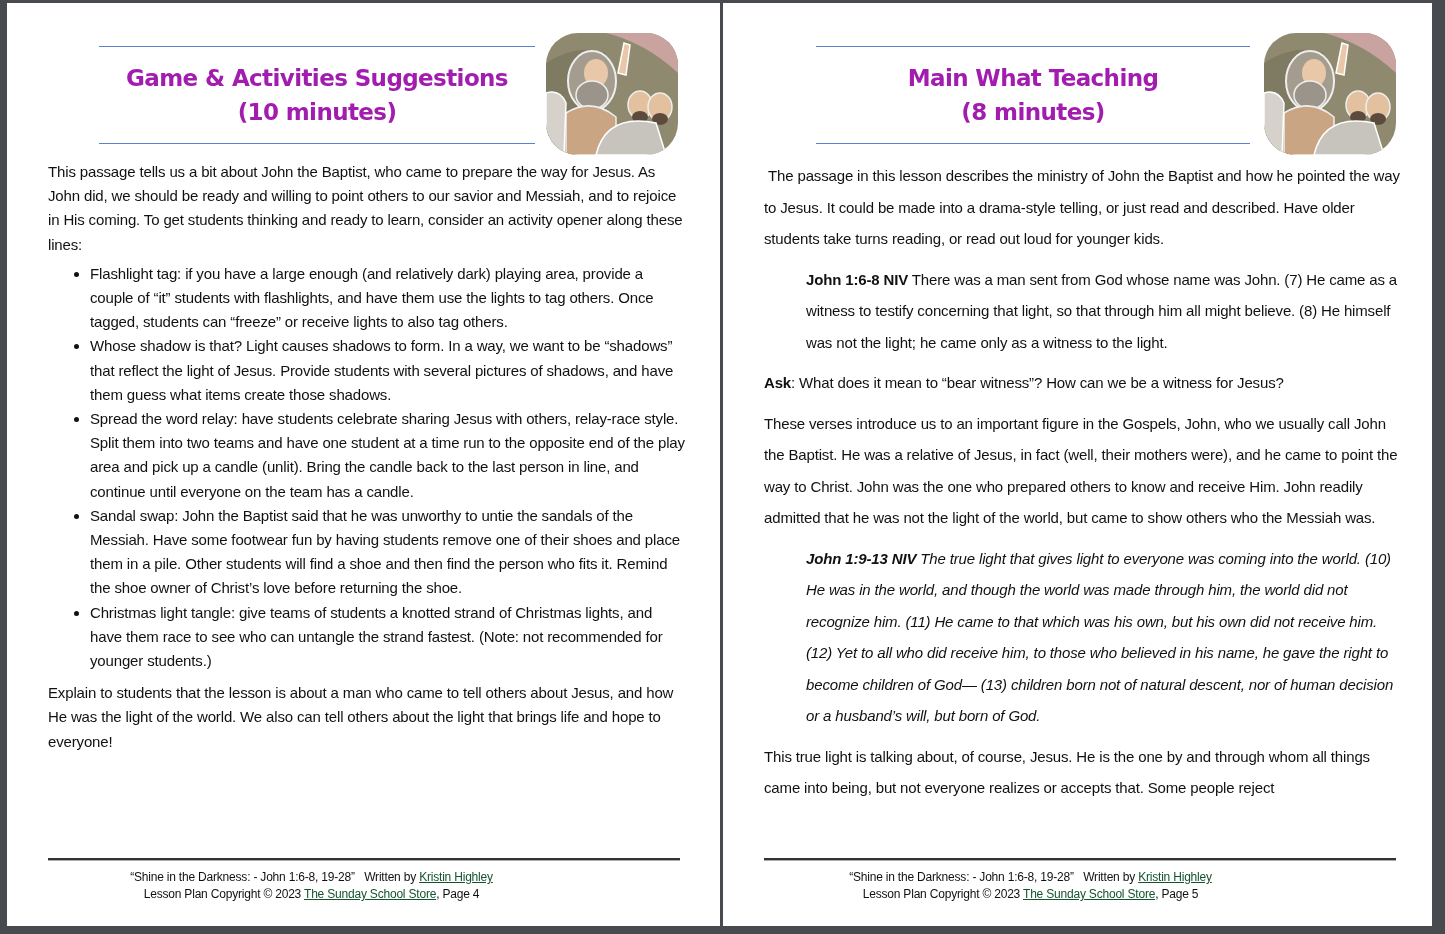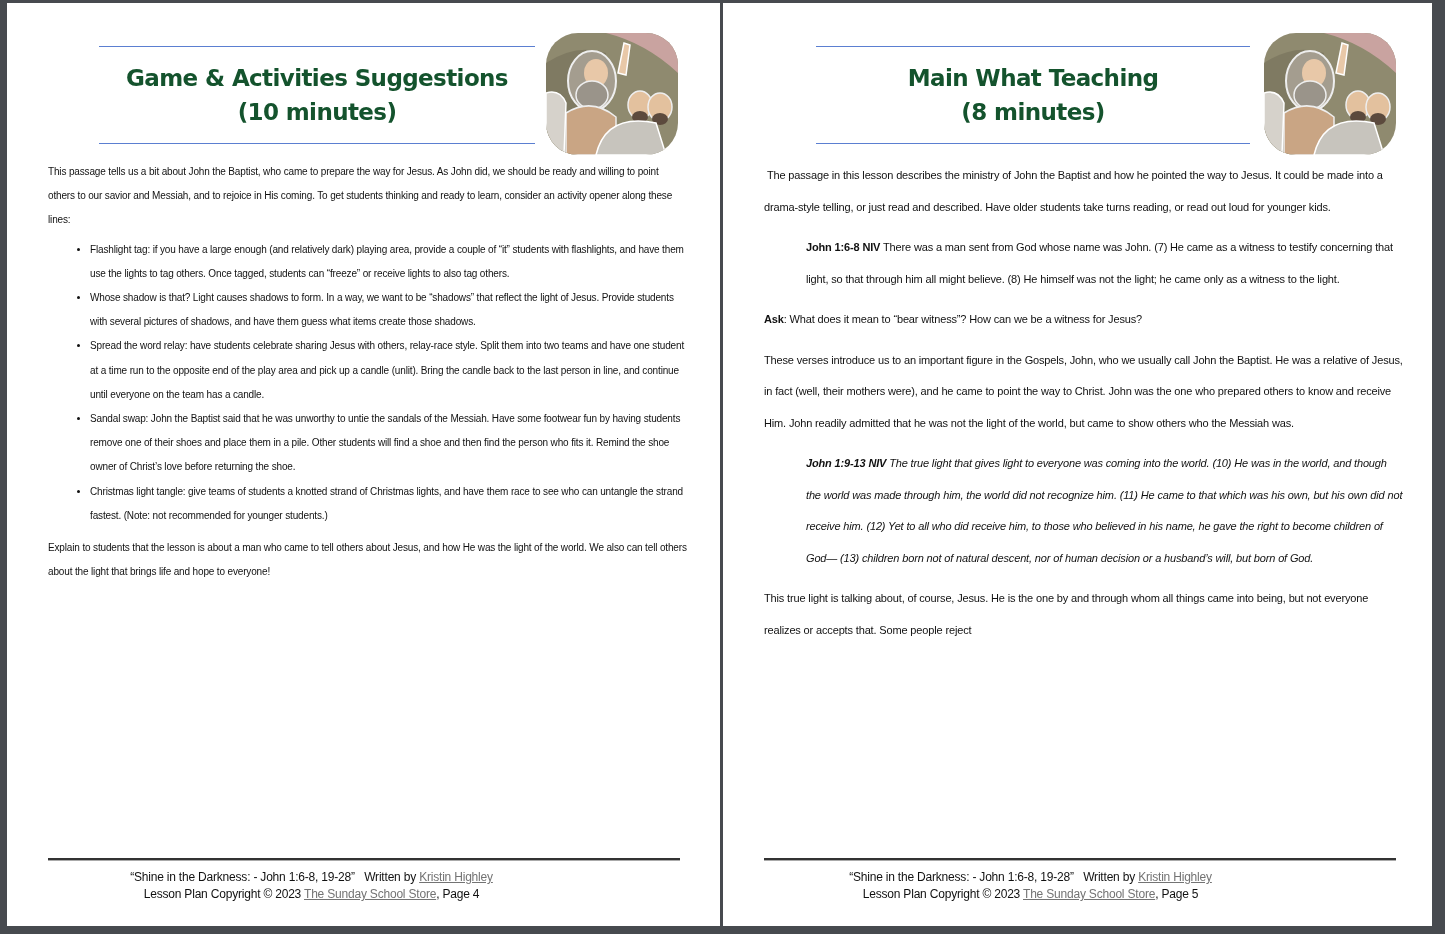--- a/index.html
+++ b/index.html
@@ -18,59 +18,59 @@
   #page-right { left:723px; width:709px; }
   .title-block {
     position:absolute; top:43px; height:96px;
     border-top:1.5px solid #5b7fd1; border-bottom:1.5px solid #5b7fd1;
     display:flex; flex-direction:column; align-items:center; justify-content:center;
   }
   #page-left .title-block { left:92px; width:436px; }
   #page-right .title-block { left:93px; width:434px; }
   .title-line {
     font-family:"DejaVu Sans", sans-serif; font-weight:bold;
-    font-size:23px; line-height:34px; letter-spacing:-0.6px; color:#14532d;
+    font-size:23px; line-height:34px; letter-spacing:-0.6px; color:#a21caf;
   }
   .illustration {
     position:absolute; top:30px; width:132px; height:122px;
     border-radius:32px;
     overflow:hidden;
   }
   #page-left .illustration { left:539px; }
   #page-right .illustration { left:541px; }
   .body-left {
     position:absolute; left:41px; top:157px; width:640px;
-    font-size:10px; line-height:24.2px; letter-spacing:-0.15px;
+    font-size:15px; line-height:24.2px; letter-spacing:-0.15px;
   }
   .body-left p { margin:0; }
   .body-left ul { margin:5px 0 8px 0; padding-left:42px; }
   .body-left li { padding-left:0; }
   .body-right {
     position:absolute; left:41px; top:157px; width:640px;
-    font-size:11px; line-height:31.5px; letter-spacing:-0.15px;
+    font-size:15px; line-height:31.5px; letter-spacing:-0.15px;
   }
   .body-right p { margin:0 0 9px 0; }
   .body-right .verse { margin-left:42px; }
   .body-right .verse.italic { font-style:italic; }
   .ref { font-weight:bold; font-style:italic; }
   .ref.plain { font-style:normal; }
   b { font-weight:bold; }
   .footer-rule {
     position:absolute; top:855px; height:0;
     border-top:2px solid #333; border-bottom:1px solid #aaa;
   }
   #page-left .footer-rule { left:41px; width:632px; }
   #page-right .footer-rule { left:41px; width:632px; }
   .footer {
     position:absolute; top:866px; left:0; width:100%;
     text-align:center; font-size:12px; line-height:17px; letter-spacing:-0.2px;
   }
   #page-left .footer { left:-52px; }
   #page-right .footer { left:-47px; }
-  .footer a { color:#737373; }
+  .footer a { color:#14532d; }
 </style>
 </head>
 <body>
 
 <div class="page" id="page-left">
   <div class="title-block">
     <div class="title-line">Game &amp; Activities Suggestions</div>
     <div class="title-line">(10 minutes)</div>
   </div>
   <div class="illustration">

